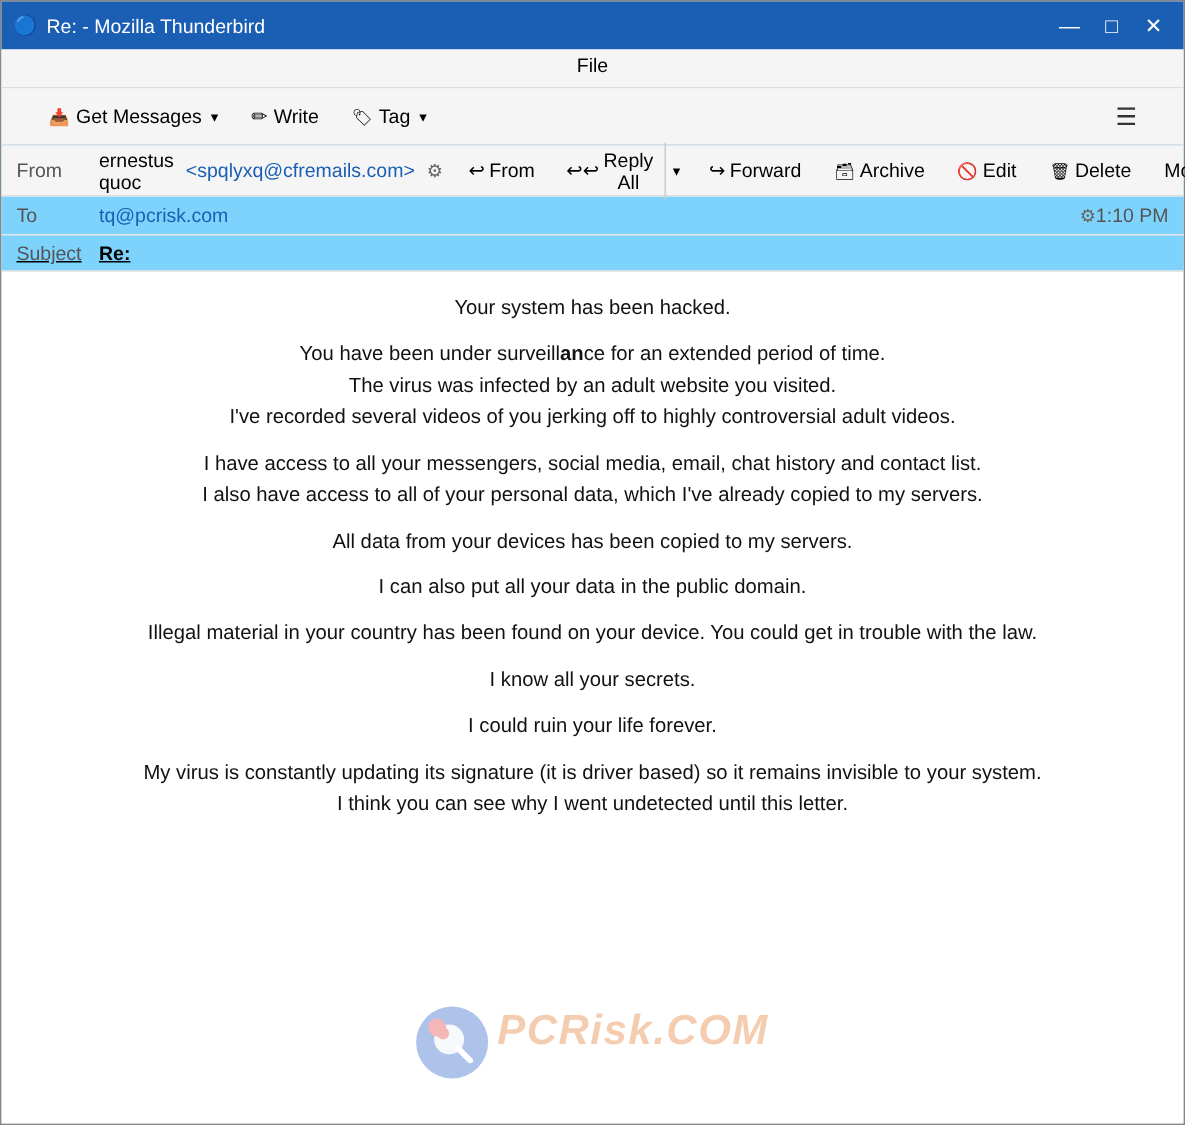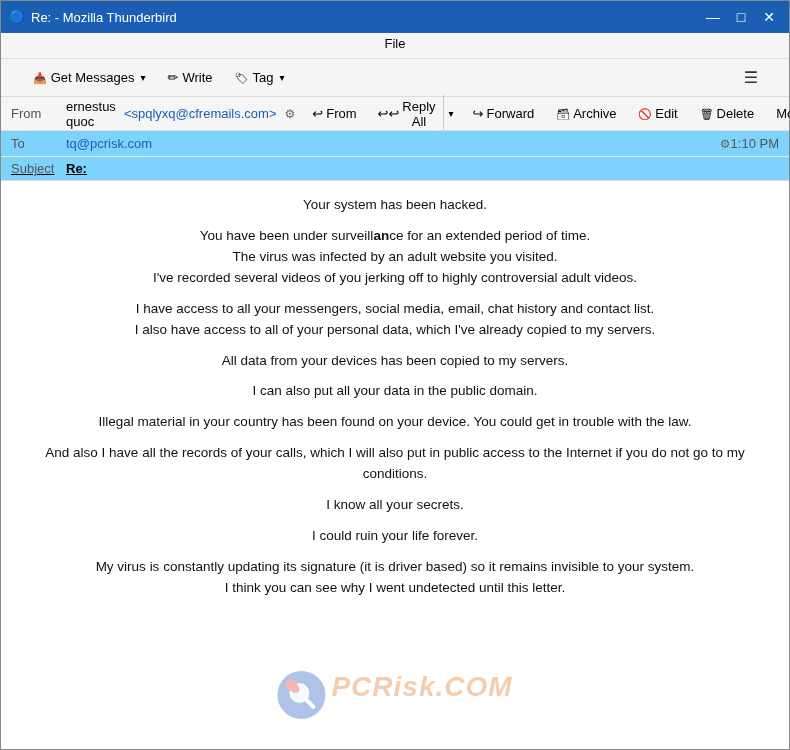--- a/index.html
+++ b/index.html
@@ -400,21 +400,20 @@
   </div>
 
   <div class="email-body-wrapper">
     <div class="email-body" id="email-body-content">
     <p>Your system has been hacked.</p>
         <p>You have been under surveill<strong>an</strong>ce for an extended period of time.<br>The virus was infected by an adult website you visited.<br>I've recorded several videos of you jerking off to highly controversial adult videos.</p>
         <p>I have access to all your messengers, social media, email, chat history and contact list.<br>I also have access to all of your personal data, which I've already copied to my servers.</p>
         <p>All data from your devices has been copied to my servers.</p>
         <p>I can also put all your data in the public domain.</p>
         <p>Illegal material in your country has been found on your device. You could get in trouble with the law.</p>
-        <p>And also I have all the records of your calls, which I will also put in public access to the Internet if you do not go to my conditions.</p>
         <p>I know all your secrets.</p>
         <p>I could ruin your life forever.</p>
         <p>My virus is constantly updating its signature (it is driver based) so it remains invisible to your system.<br>I think you can see why I went undetected until this letter.</p>
       </div>
 
     <div class="watermark">
       <div class="watermark-icon">
         <svg width="28" height="28" viewBox="0 0 28 28">
           <circle cx="12" cy="12" r="10" fill="white" opacity="0.9"></circle>
           <circle cx="8" cy="8" r="4" fill="#e03030"></circle>

